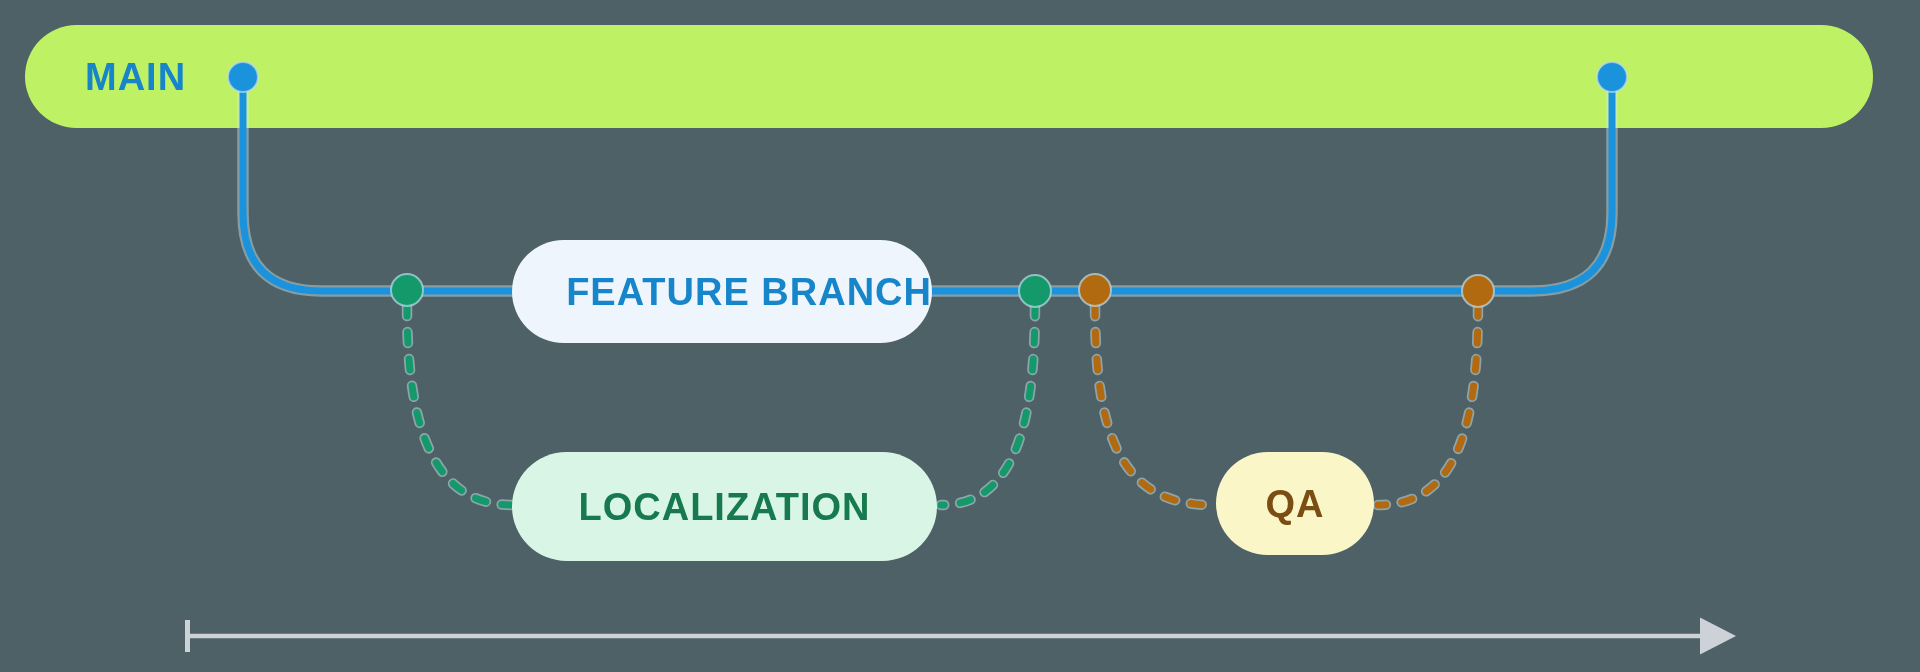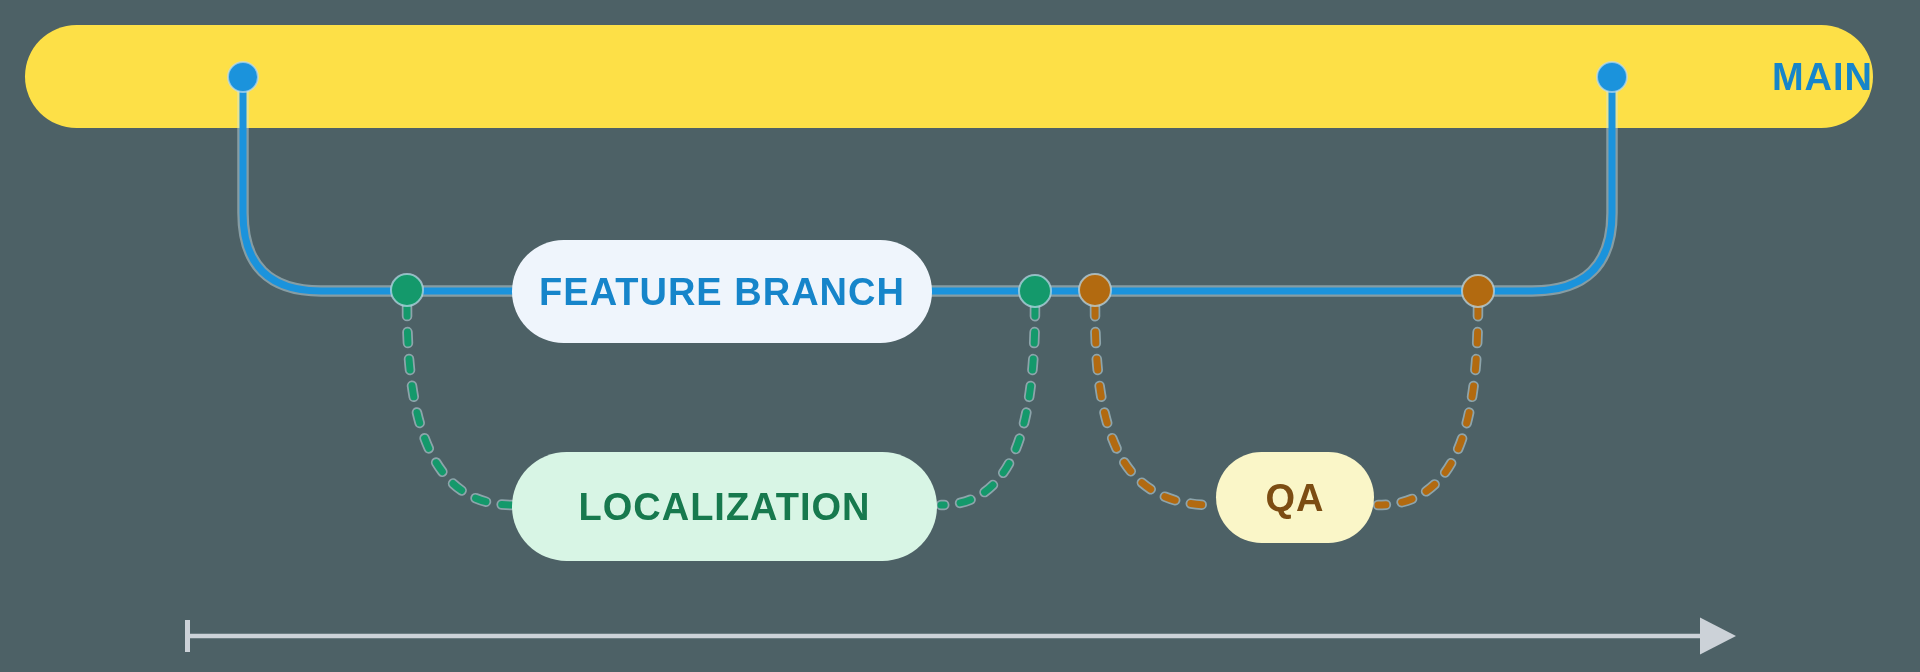--- a/index.html
+++ b/index.html
@@ -15,30 +15,30 @@
     display:flex; align-items:center; justify-content:center;
     border-radius:999px;
     font-weight:700;
     font-size:38px;
     letter-spacing:1px;
     line-height:1;
     box-sizing:border-box;
     user-select:none;
   }
   .pill-main     { left:25px;  top:25px;  width:1848px; height:103px; z-index:1; justify-content:flex-start; padding-left:60px; }
-  .pill-feature  { left:512px; top:240px; width:420px;  height:103px; z-index:3; }
+  .pill-feature  { left:512px; top:240px; width:420px;  height:103px; z-index:3;justify-content:flex-end; }
   .pill-loc      { left:512px; top:452px; width:425px;  height:109px; z-index:3; }
-  .pill-qa       { left:1216px;top:452px; width:158px;  height:91px; z-index:3; }
+  .pill-qa       { left:1216px;top:452px; width:158px;  height:103px; z-index:3; }
 </style>
 </head>
 <body>
 
 <div class="canvas" style="background-color: rgb(77, 97, 102);">
 
-  <div class="pill pill-main" style="background-color: #fde047; color: rgb(22, 133, 202); justify-content: flex-end;">
+  <div class="pill pill-main" style="background-color: #bef264; color: rgb(22, 133, 202);">
     <span>MAIN</span>
   </div>
 
   <svg class="layer-svg" viewBox="0 0 1920 672" width="1920" height="672">
 
     <g>
       <line x1="187.5" y1="620" x2="187.5" y2="652" stroke-width="5" stroke="#ccd2d8"></line>
       <line x1="187" y1="636" x2="1702" y2="636" stroke-width="4.5" stroke="#ccd2d8"></line>
       <polygon points="1700,617.5 1700,654.5 1736,636" fill="#ccd2d8"></polygon>
     </g>

